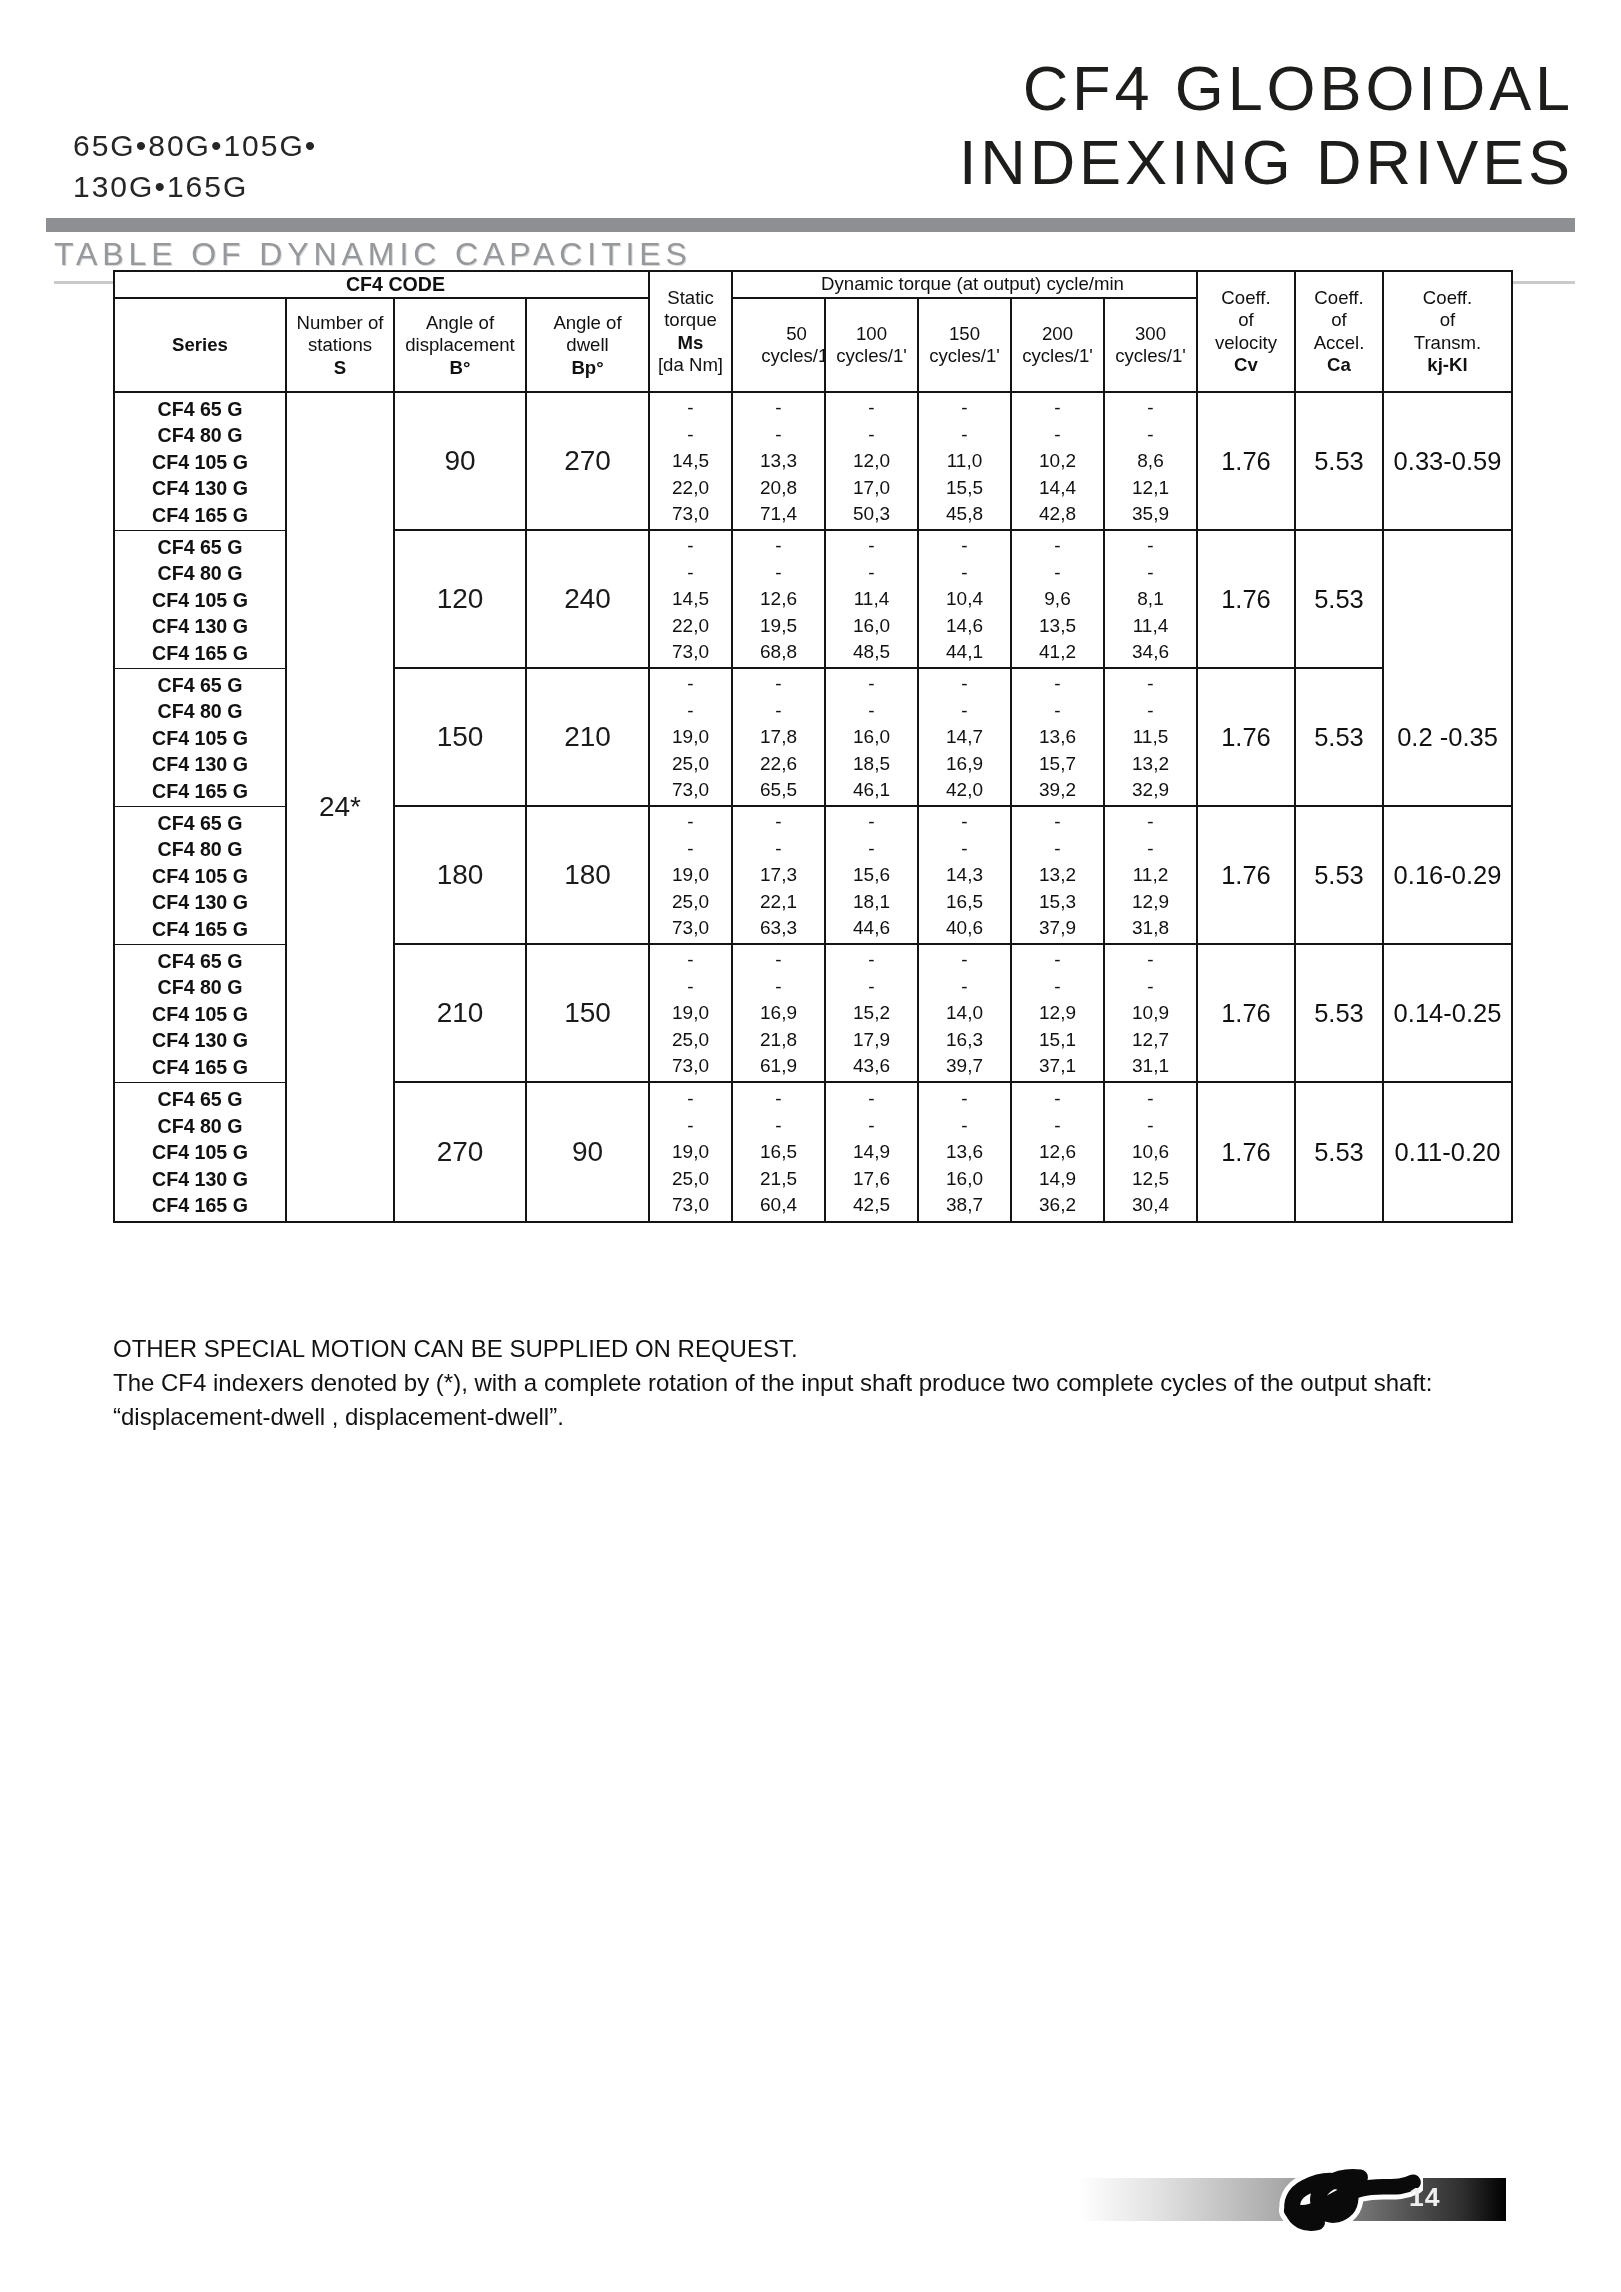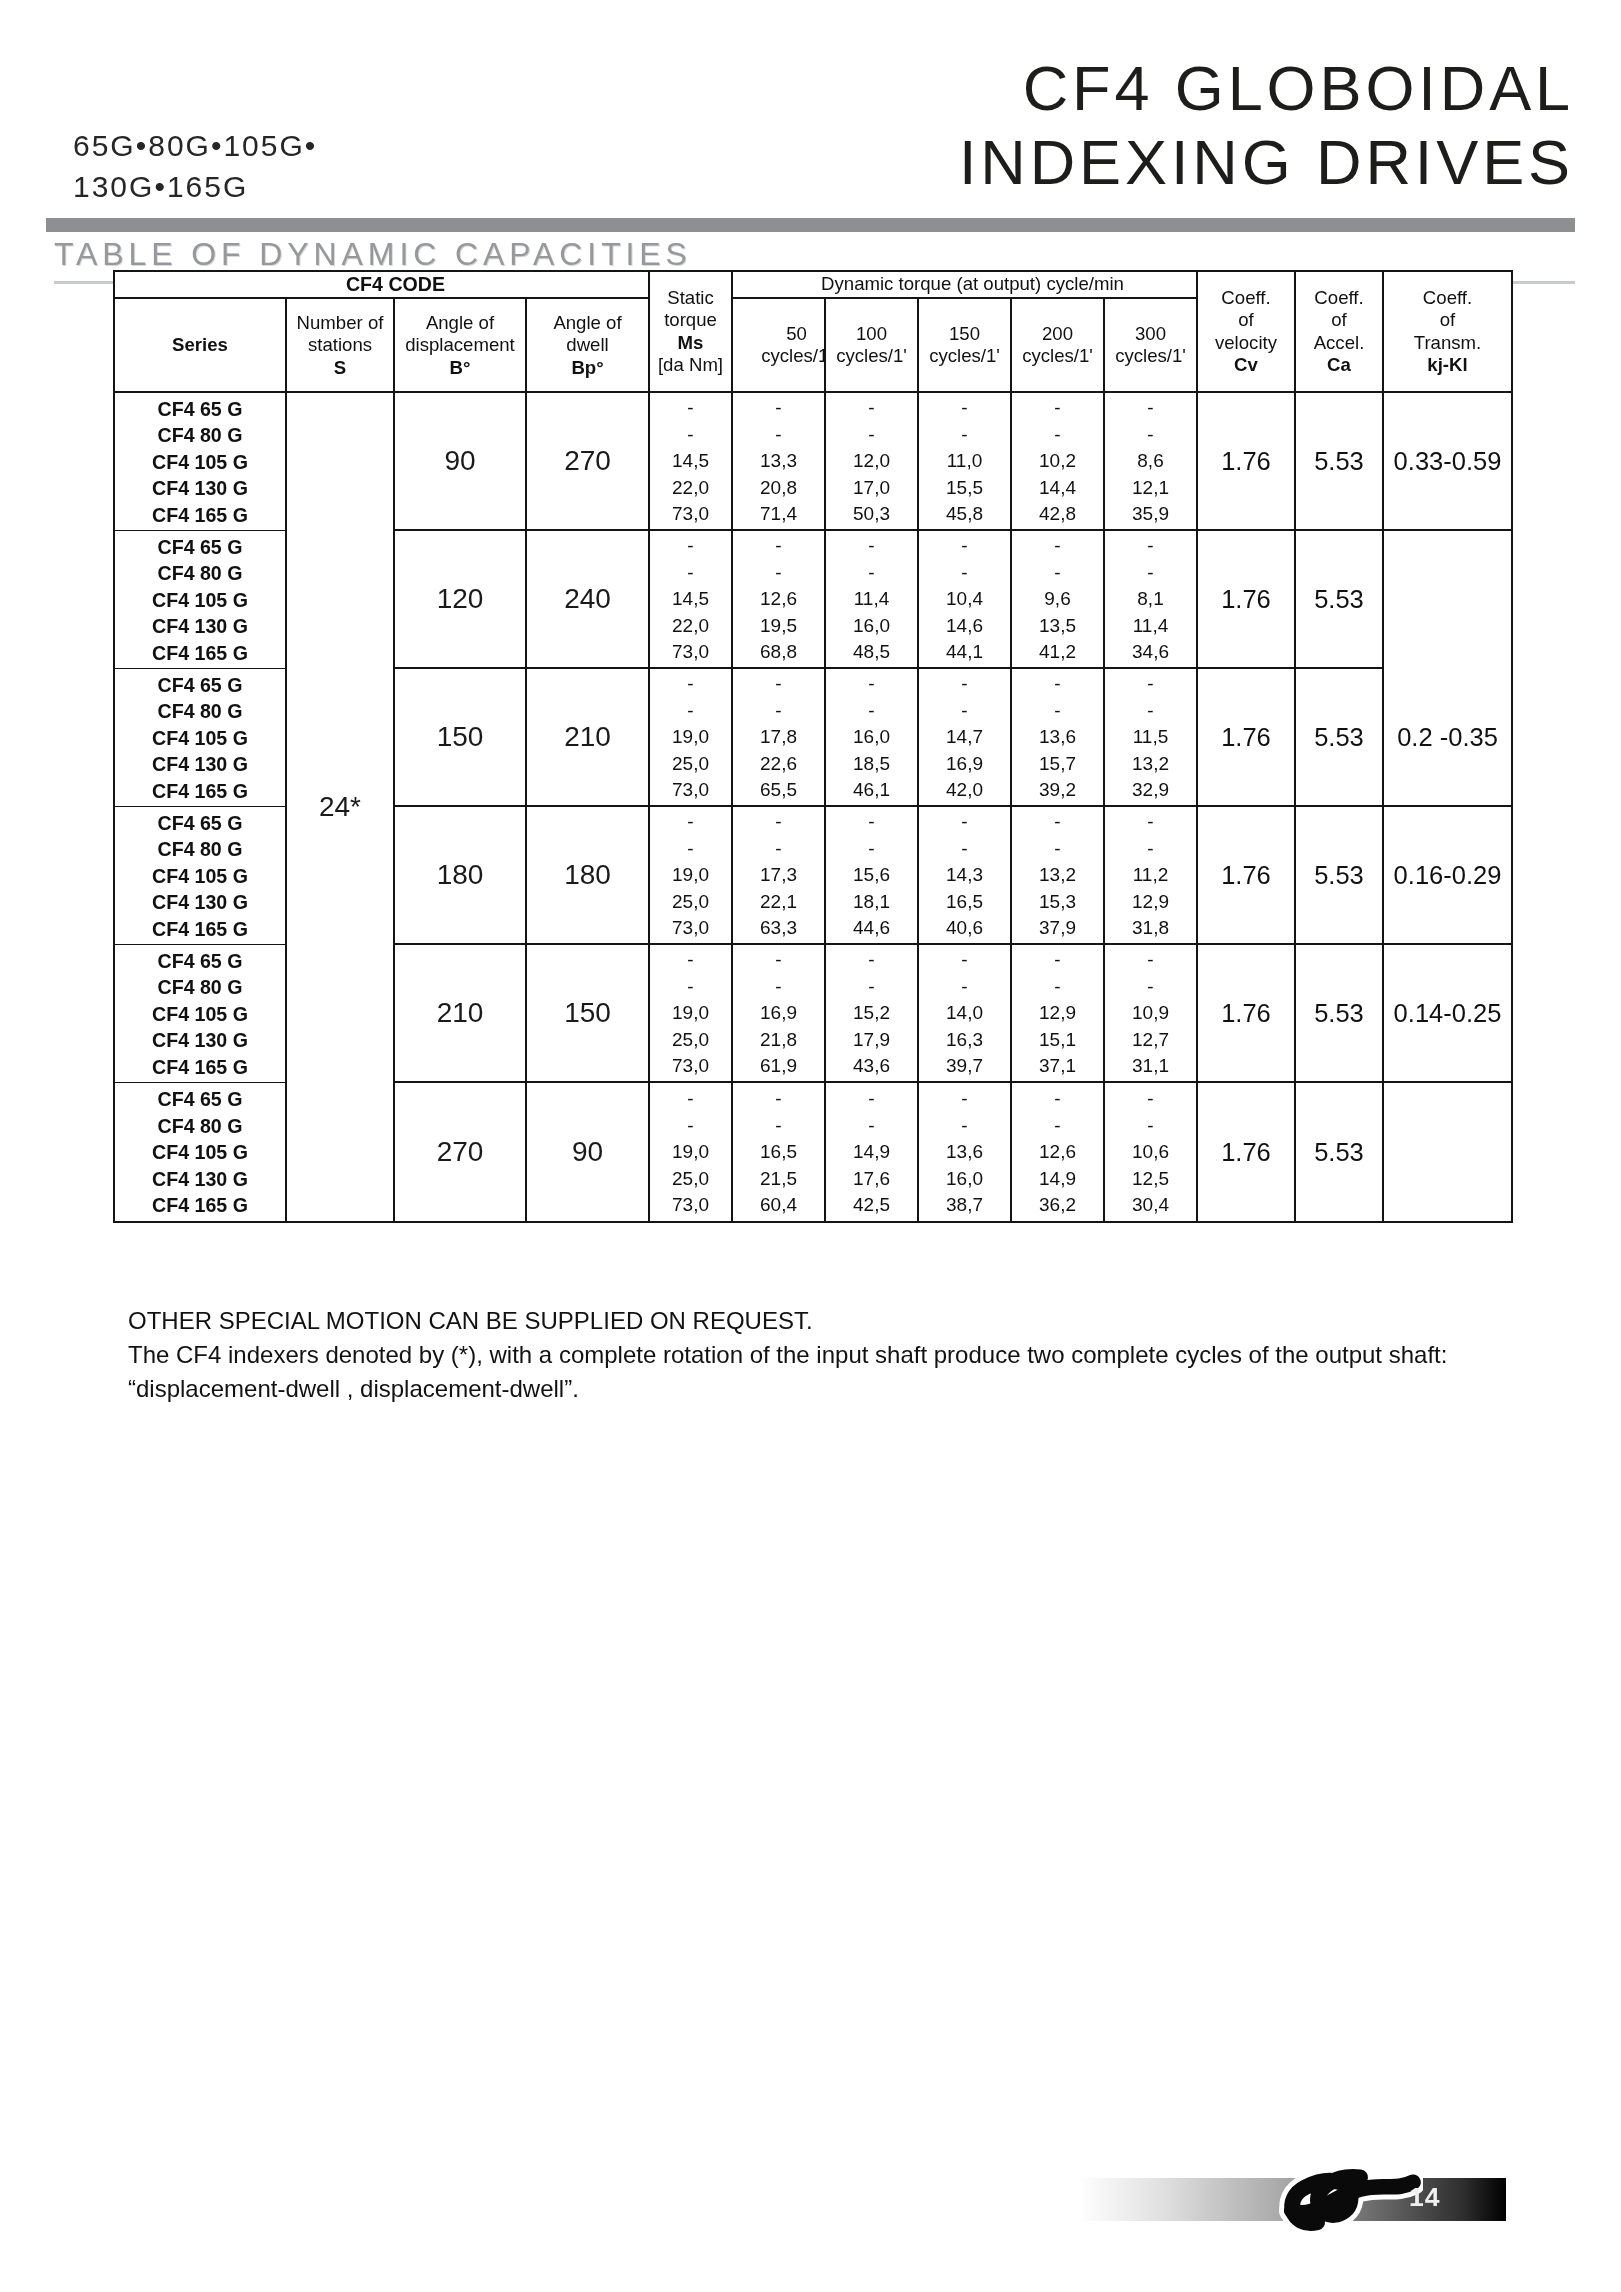--- a/index.html
+++ b/index.html
@@ -49,22 +49,22 @@
   .series .ln{line-height:26.5px; font-weight:bold; font-size:19.6px;}
   .nums{font-size:19px;}
   .nums .ln{line-height:26.5px;}
   .big{font-size:28px; color:#1a1a1a;}
   .coeff{font-size:25.5px;}
   .thin-bottom{border-bottom-width:1px;}
   .no-bottom{border-bottom:none;}
   .no-right{border-right:none;}
   
   .notes{
-    position:absolute; left:113px; top:1304px; width:1407px;
-    font-size:24px; line-height:34px; color:#121212;margin-left:15px;
+    position:absolute; left:113px; top:1332px; width:1407px;
+    font-size:24px; line-height:34px; color:#121212;
   }
   .notes p{margin:0;}
   
   .footer-bar{
     position:absolute; left:1078px; top:2178px; width:428px; height:43px;
     background:linear-gradient(90deg,#ffffff 0%,#e3e3e3 18%,#a8a8a8 48%,#6f6f6f 68%,#2e2e2e 90%,#000 100%);
   }
   .page-number{
     position:absolute; left:1409px; top:2182px;
     font-size:26.5px; font-weight:bold; color:#efefef; letter-spacing:1px;
@@ -474,20 +474,21 @@
       </div>
       <div class="ct-cell nums no-bottom" style="grid-area: 8 / 10;">
         <div class="ln">-</div>
         <div class="ln">-</div>
         <div class="ln">10,6</div>
         <div class="ln">12,5</div>
         <div class="ln">30,4</div>
       </div>
       <div class="ct-cell coeff no-bottom" style="grid-area: 8 / 11;">1.76</div>
       <div class="ct-cell coeff no-bottom" style="grid-area: 8 / 12;">5.53</div>
+      <div class="ct-cell coeff no-right no-bottom" style="grid-area: 8 / 13;">0.11-0.20</div>
     </div>
 
   <div class="notes">
     <p>OTHER SPECIAL MOTION CAN BE SUPPLIED ON REQUEST.</p>
     <p>The CF4 indexers denoted by (*), with a complete rotation of the input shaft produce two complete cycles of the output shaft: “displacement-dwell , displacement-dwell”.</p>
   </div>
 
   <div class="footer-bar"></div>
   <svg class="logo" viewBox="0 0 156 90">
     <g fill="none" stroke-linecap="round">

